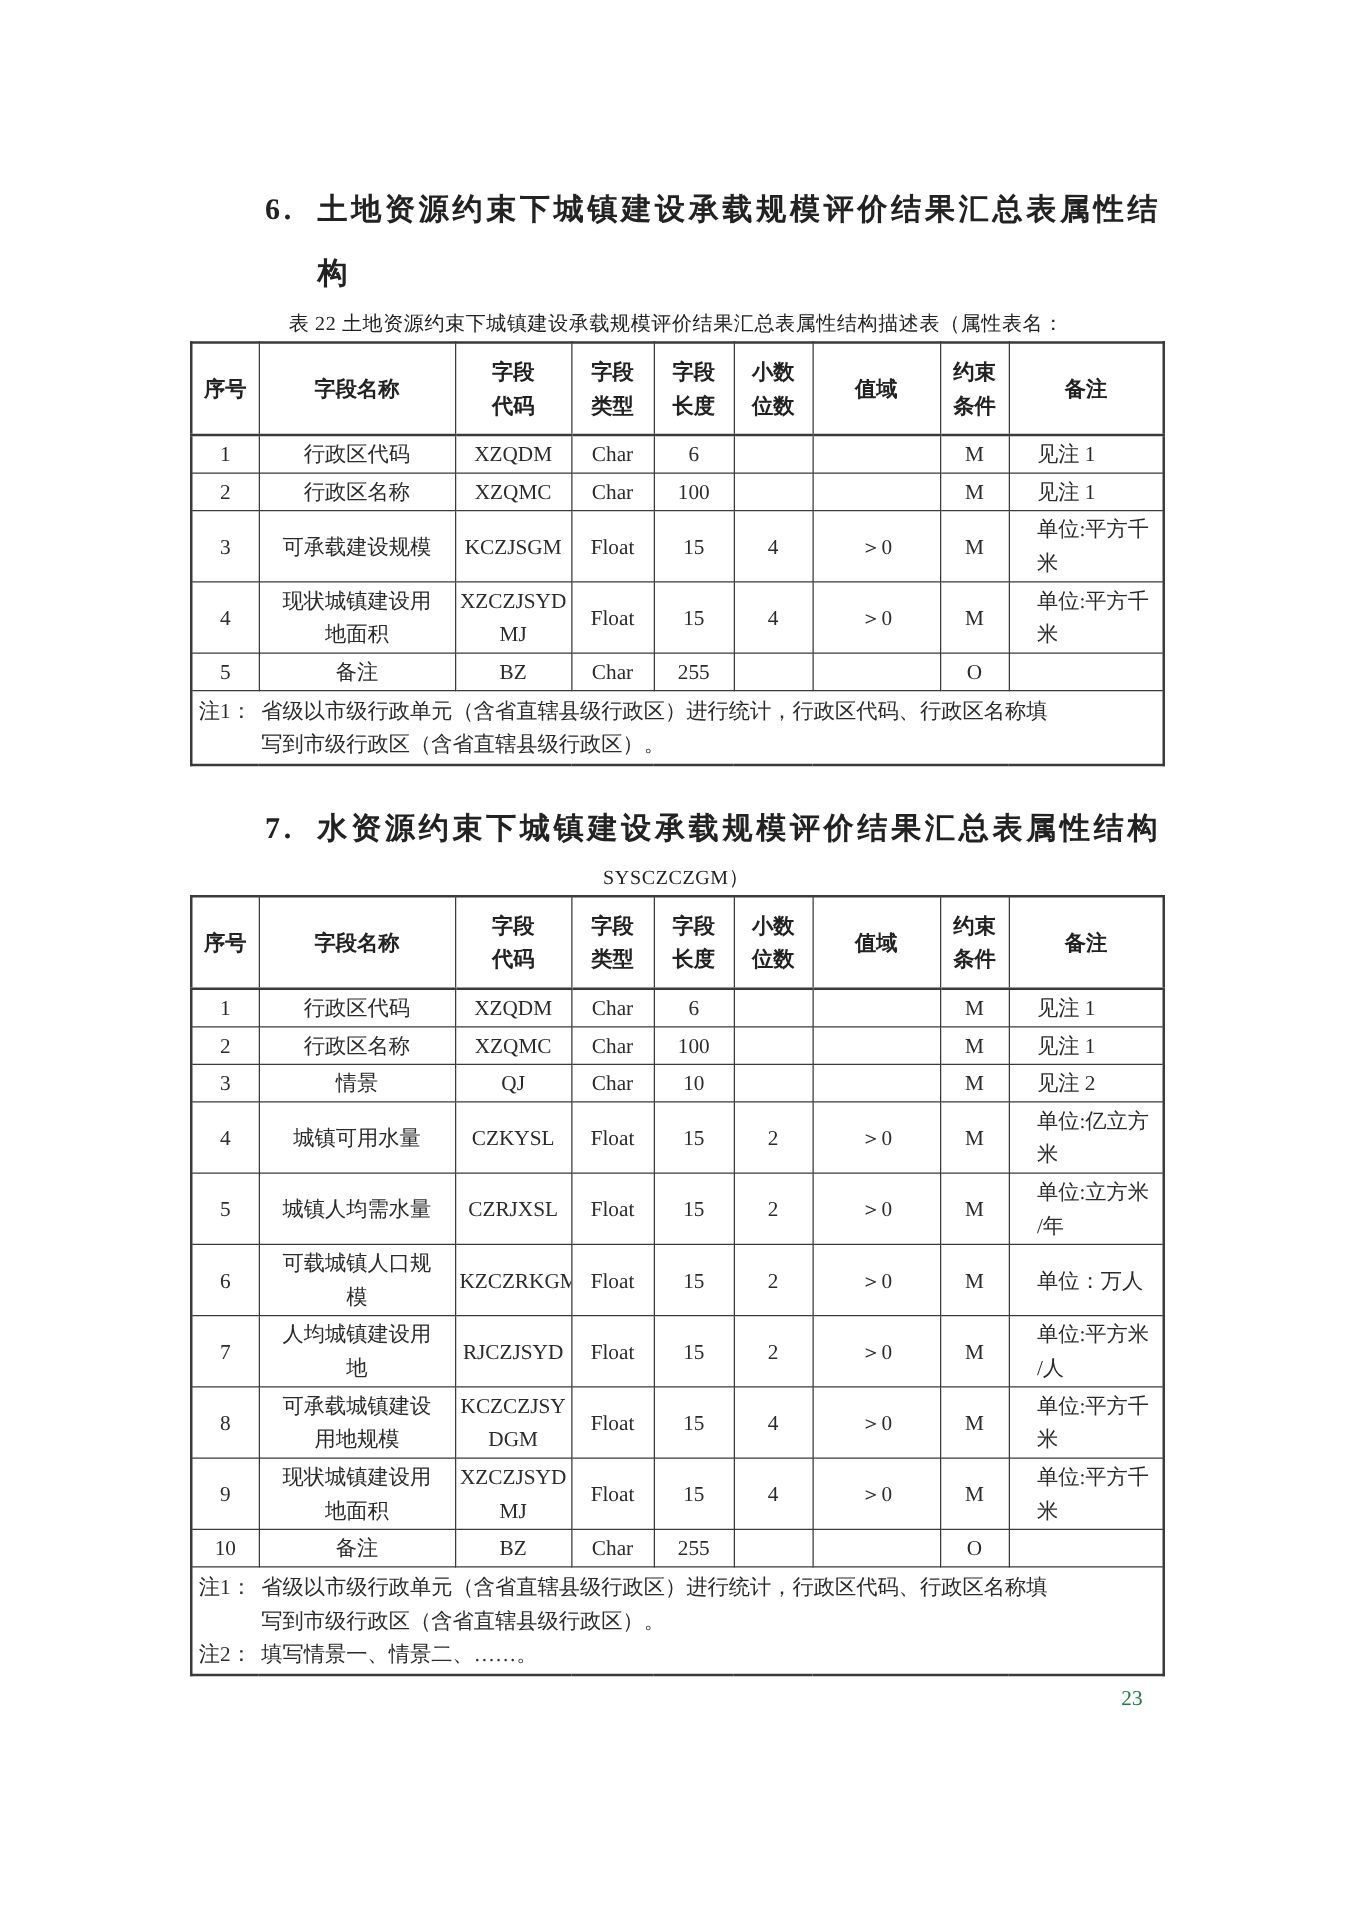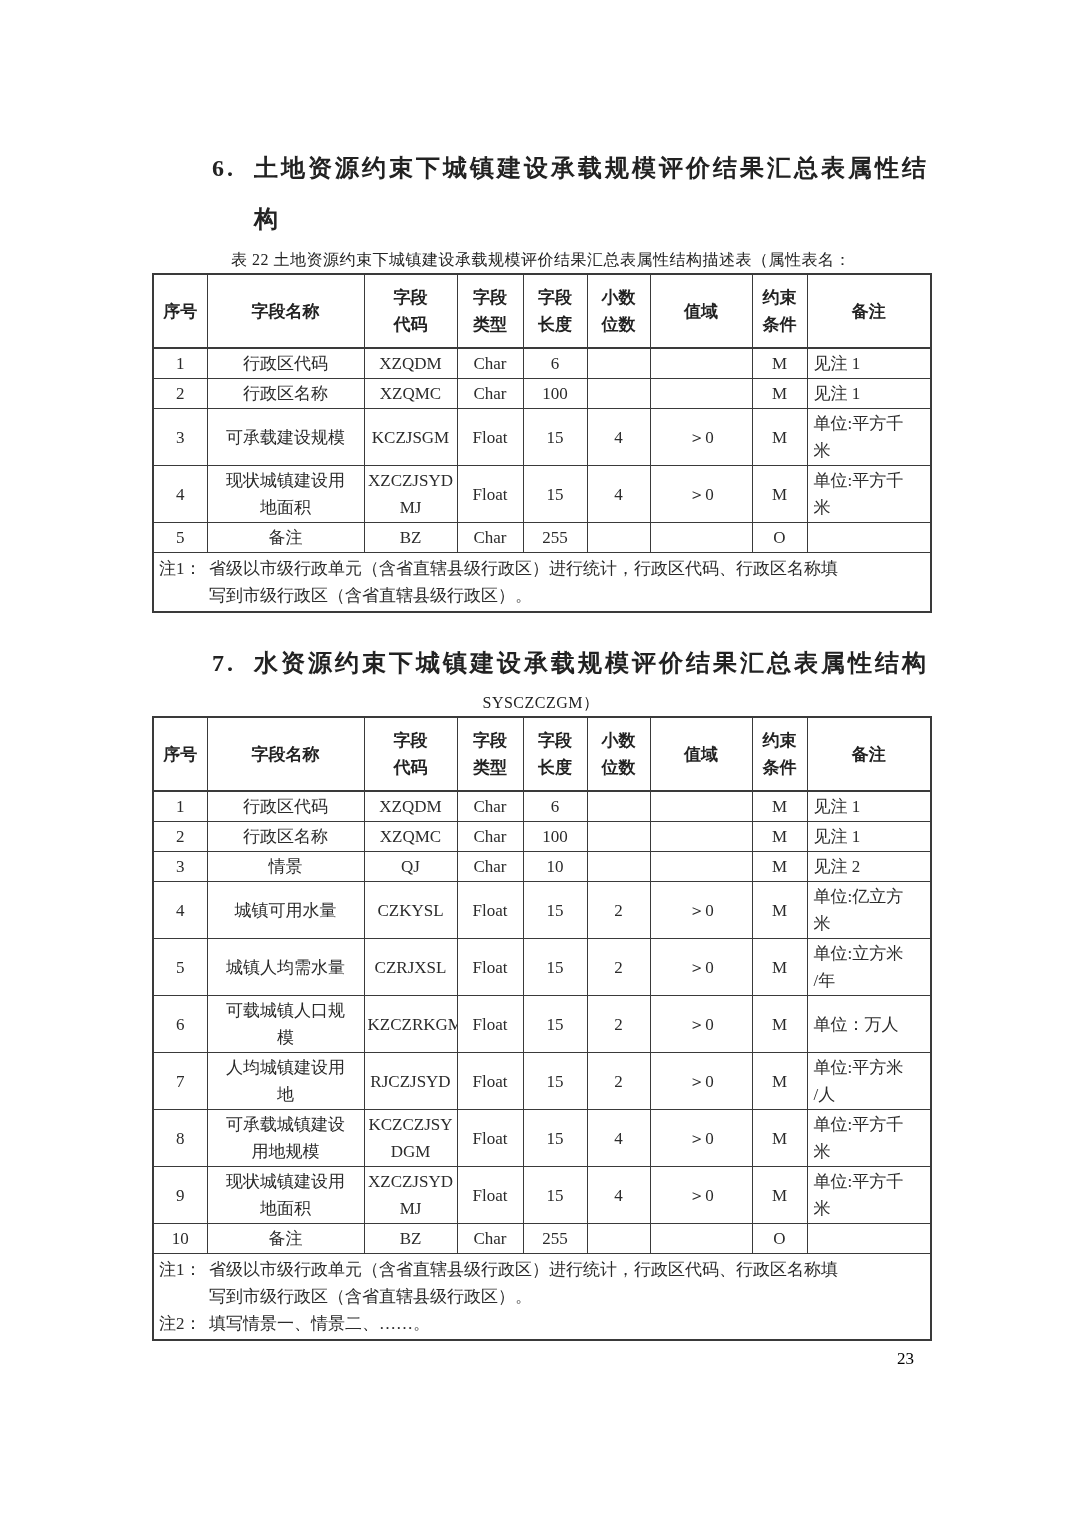--- a/index.html
+++ b/index.html
@@ -63,38 +63,38 @@
     white-space: pre-line;
     color: #2b2b2b;
     overflow: hidden;
   }
   .doc-table th {
     font-weight: bold;
     height: 74px;
     border-bottom: 2px solid #3a3a3a;
     color: #222;
   }
-  .doc-table td.remark { text-align: left; padding-left: 6px; margin-left: 20px; }
+  .doc-table td.remark { text-align: left; padding-left: 22px; margin-left: 20px; }
   .doc-table td.notes-cell {
     text-align: left;
     padding: 2px 5px;
   }
   .note { display: flex; }
   .note-label { flex: 0 0 50px; }
   .note-text { white-space: pre-line; }
 
   .table-23 { margin-top: 2px; }
 
   
   .page-num {
     margin-top: 8px;
     text-align: right;
     padding-right: 16px;
     font-size: 17px;
-    color: #000000;
+    color: #15803d;
   }
 </style>
 </head>
 <body>
 
 <div class="page">
   <div class="content">
 
     <div class="heading heading-6">
       <span class="h-num">6.</span>

